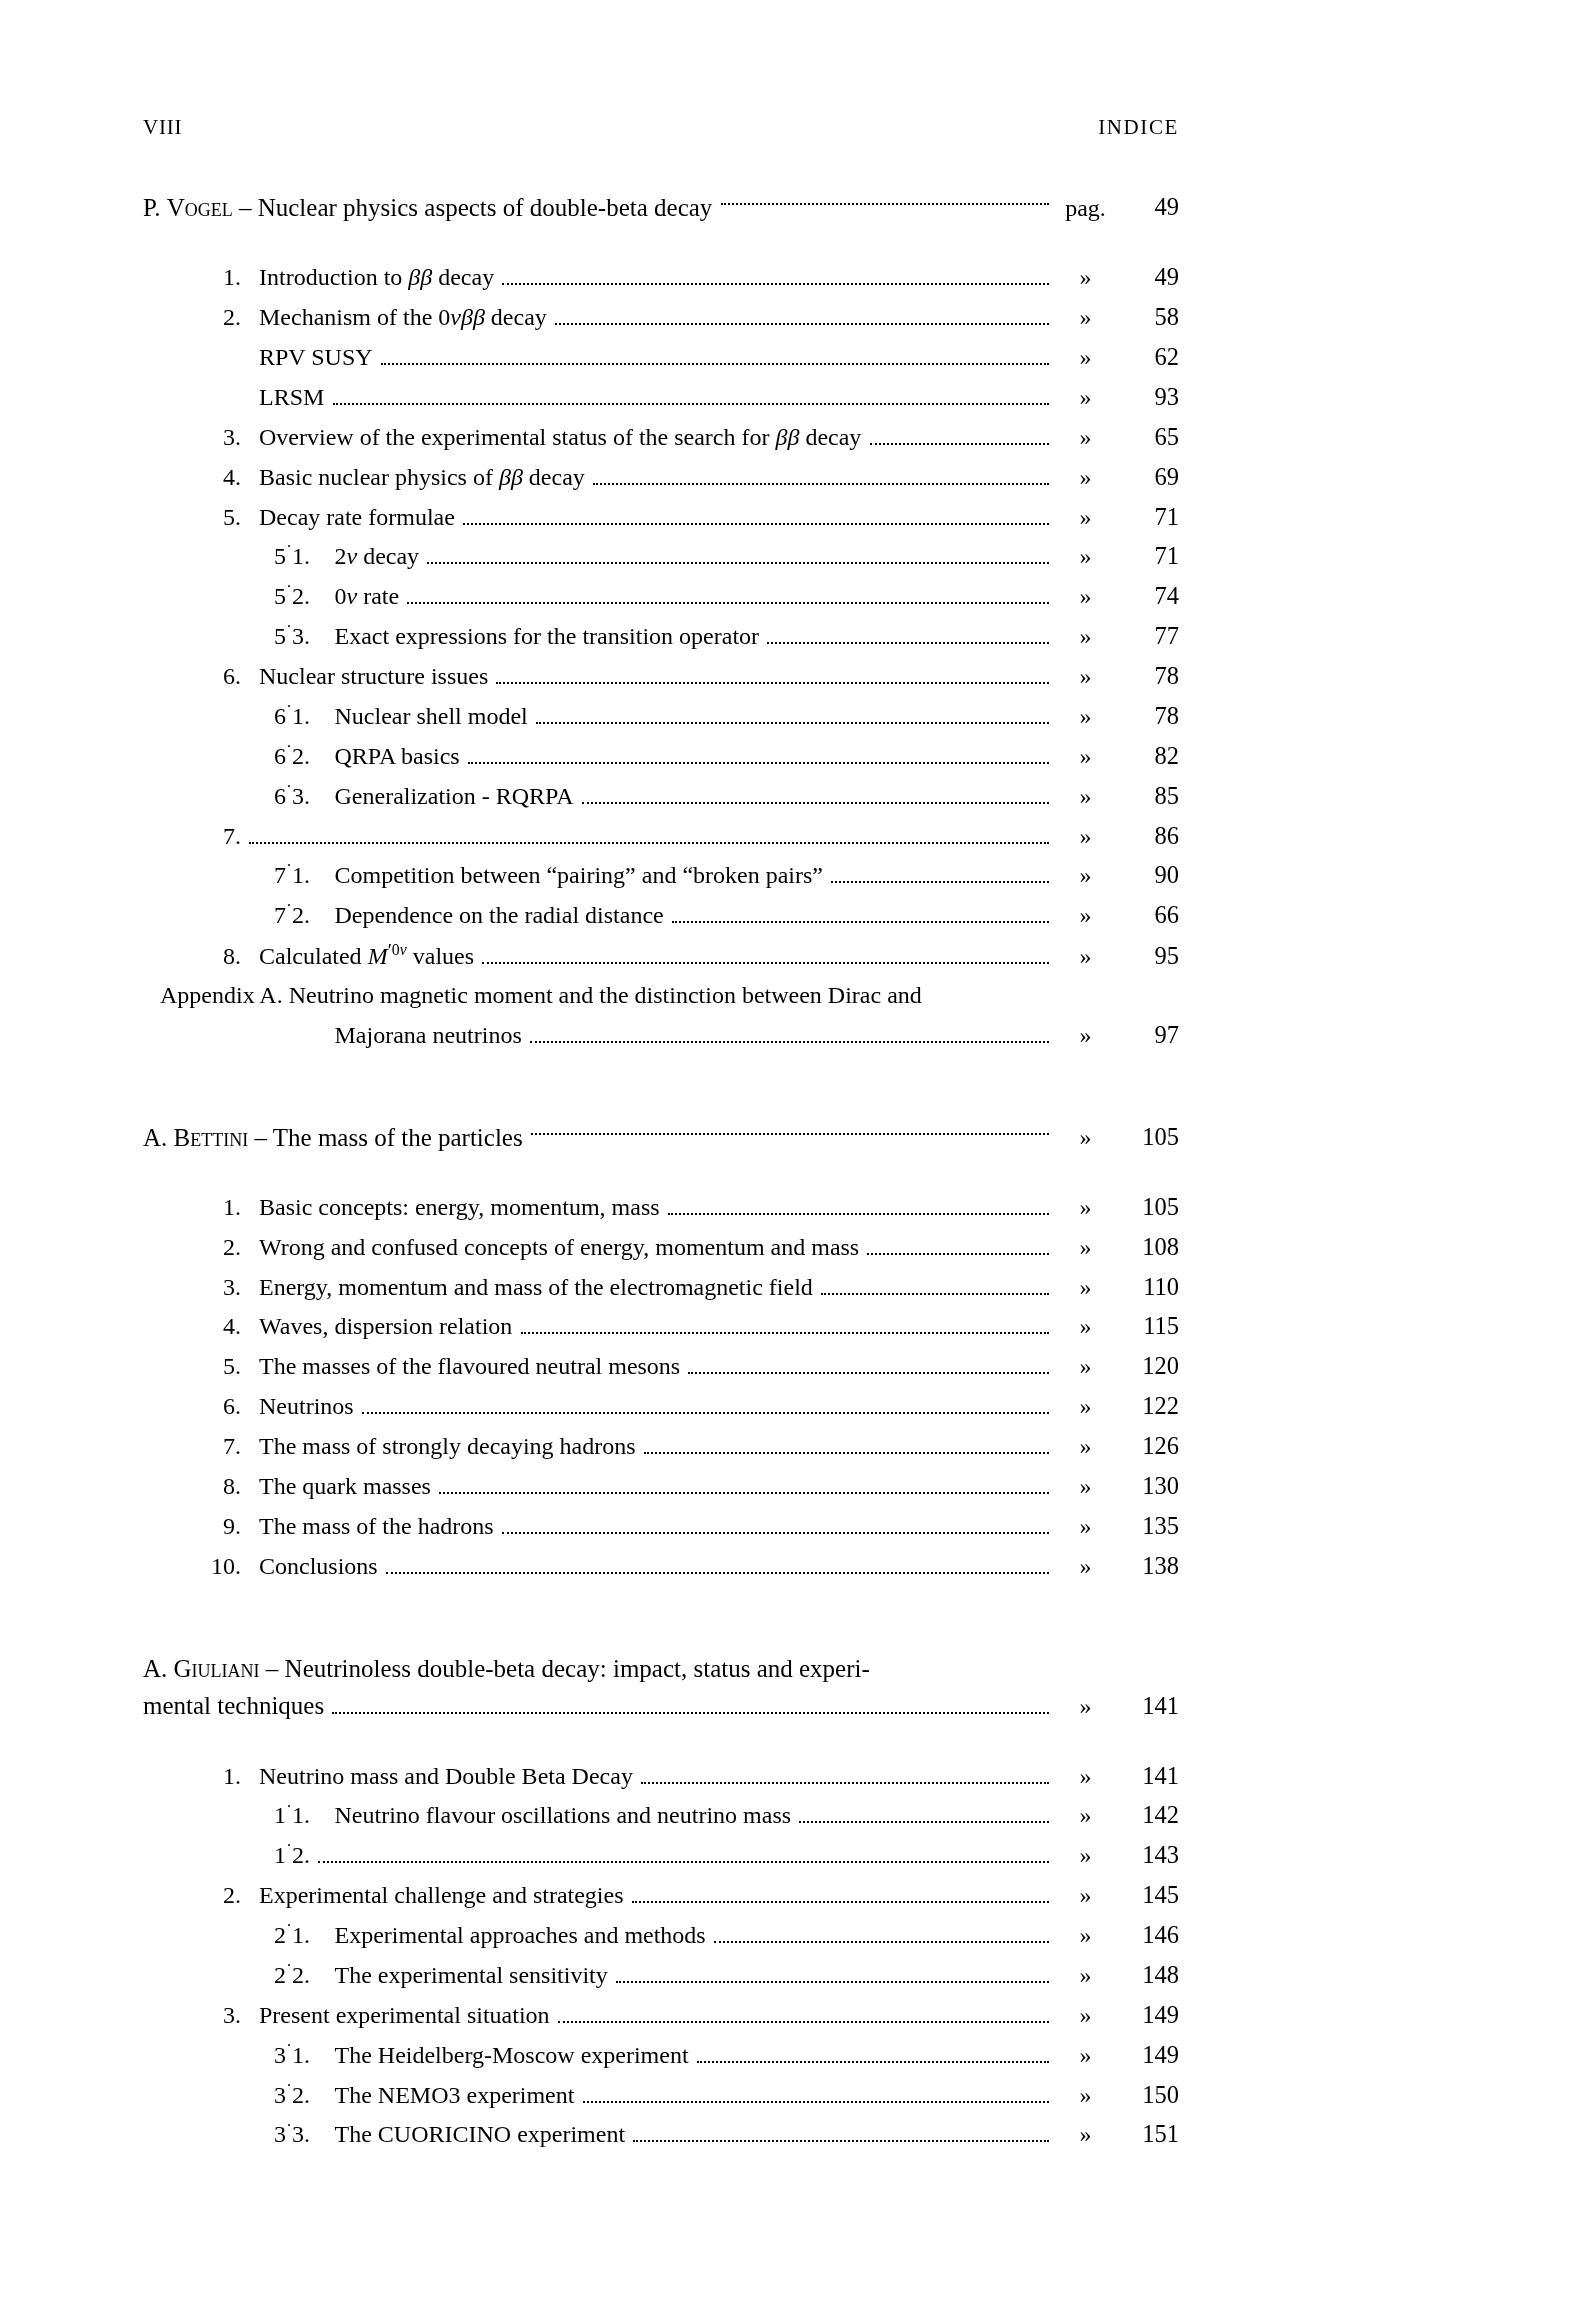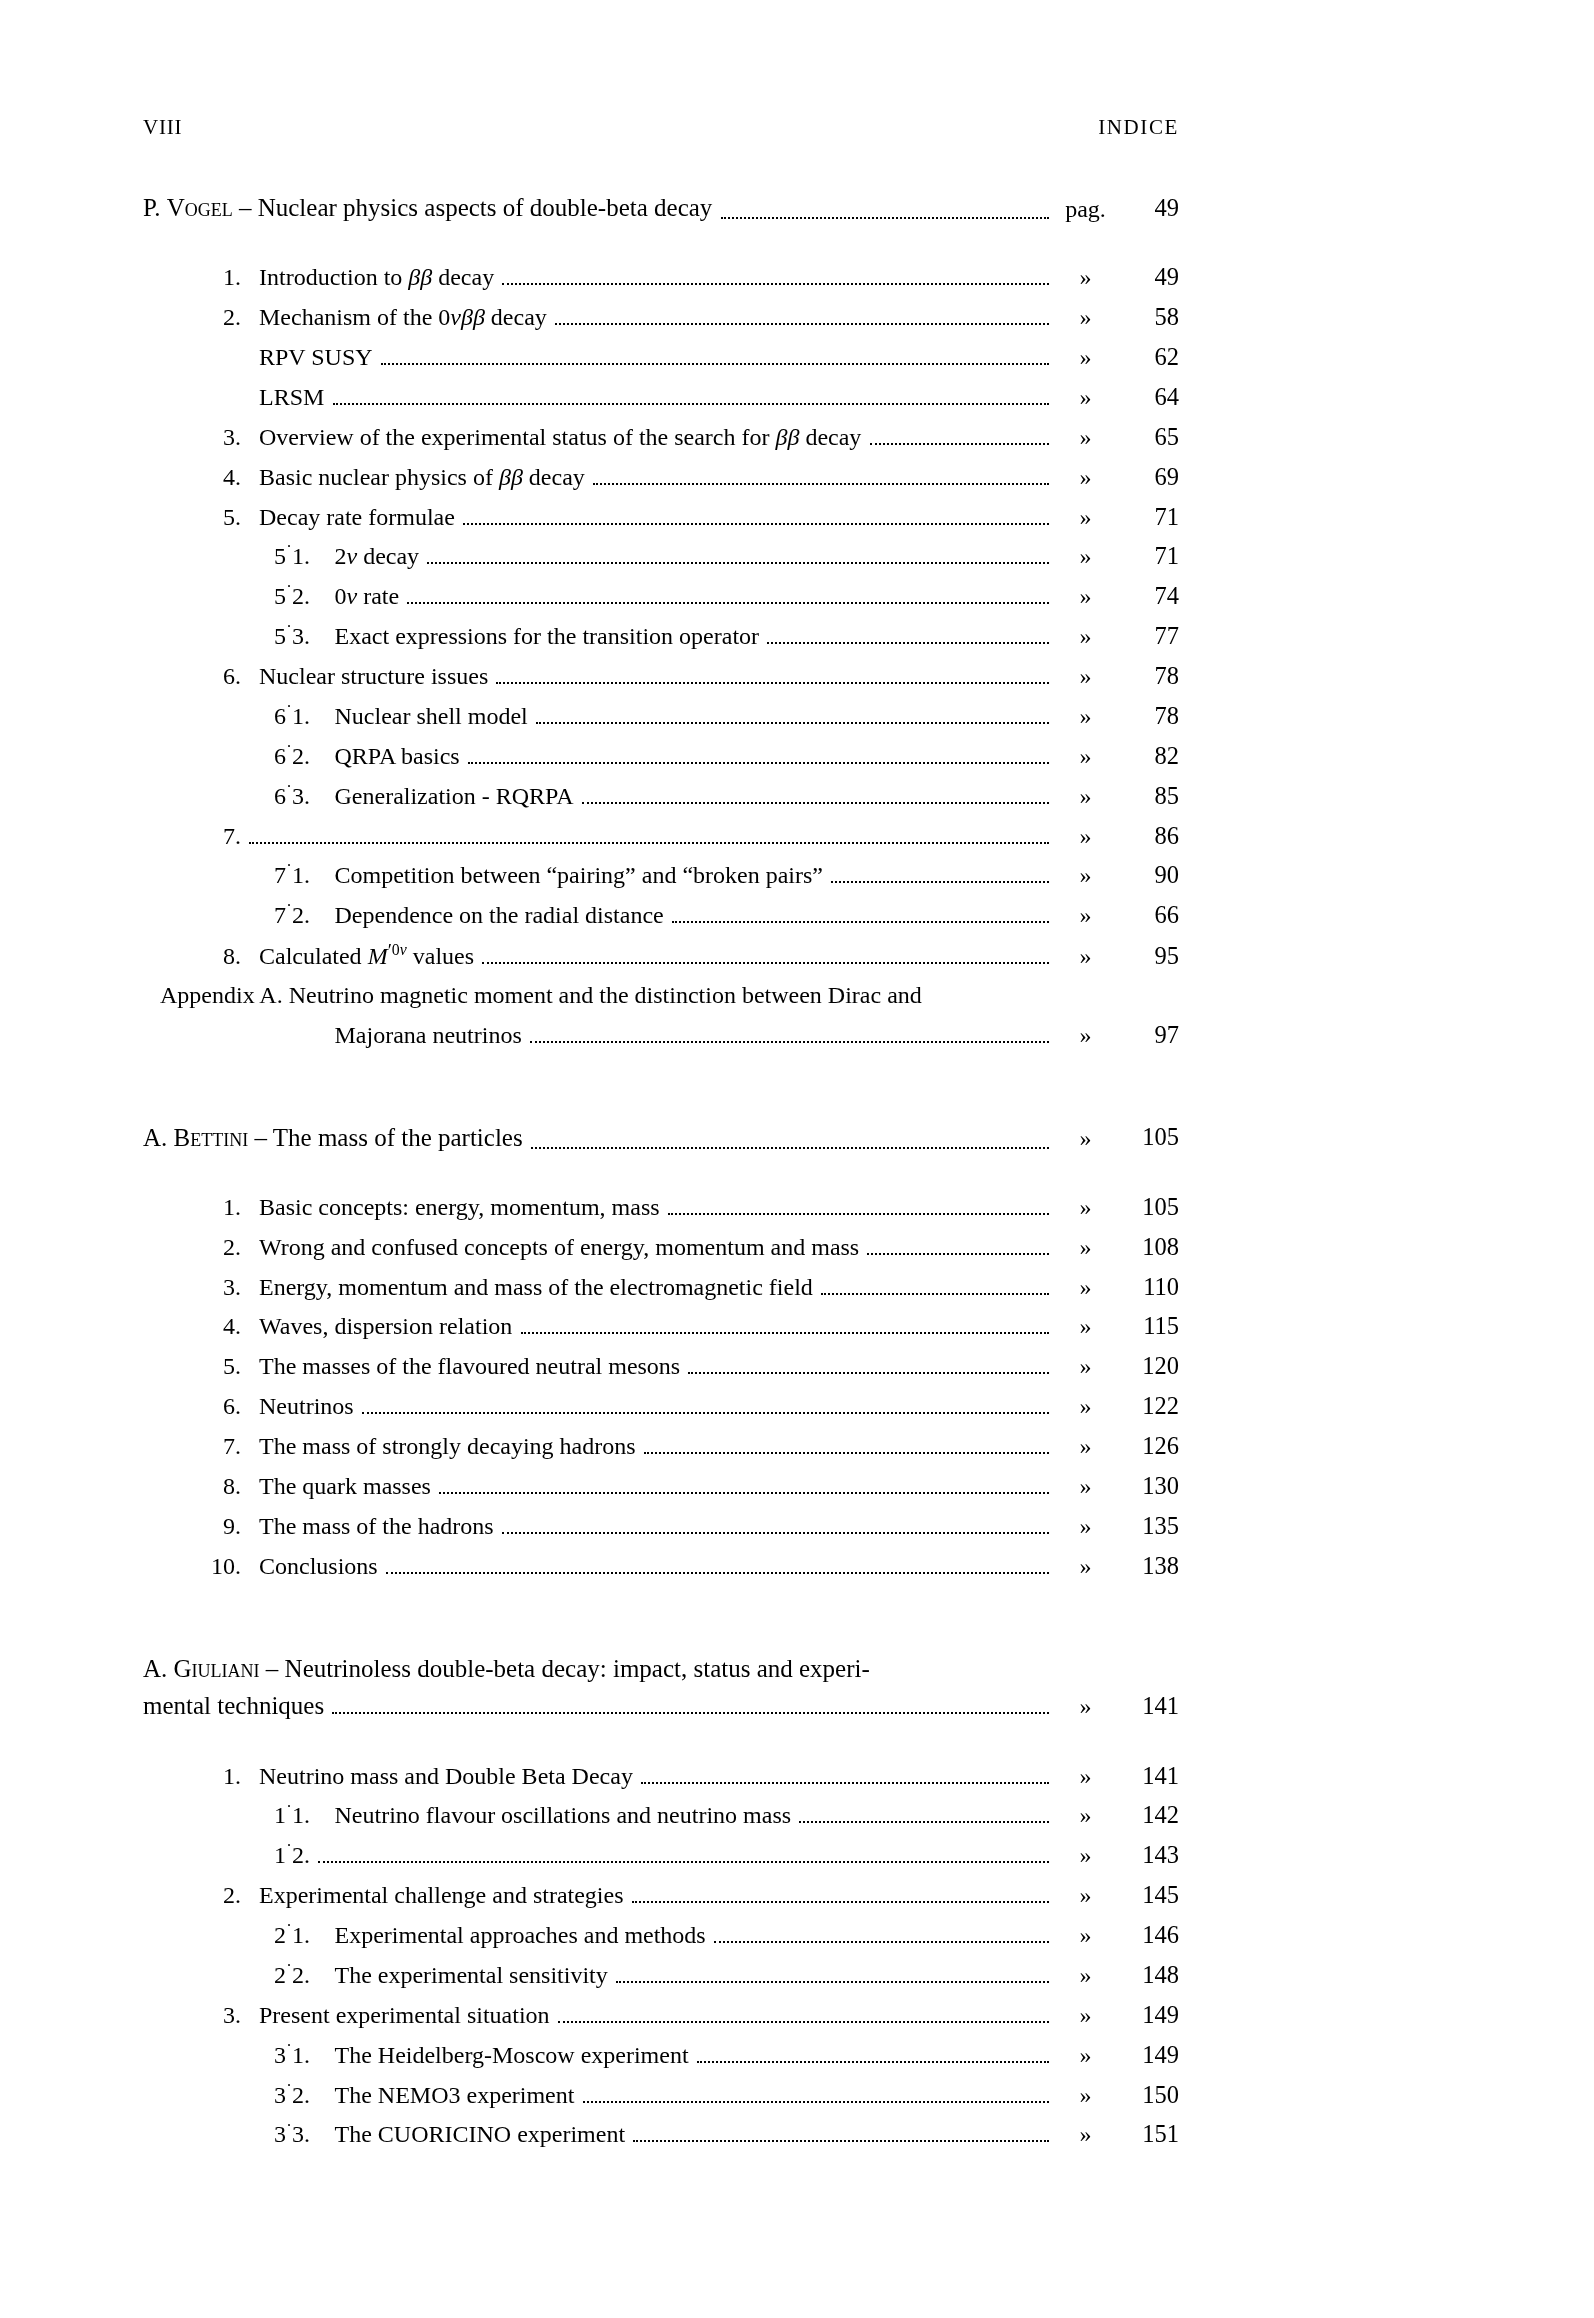--- a/index.html
+++ b/index.html
@@ -29,21 +29,21 @@
   }
   .header .folio { font-variant: small-caps; }
   .header .rh { letter-spacing: 1.6px; }
 
   
   .chapter { margin-bottom: 0; }
   .chapter + .chapter { margin-top: 64px; }
 
   .chapter-title-row {
     display: flex;
-    align-items: flex-end;
+    align-items: center;
     font-size: 25px;
     line-height: 1.5;
   }
   .chapter-title-text {
     white-space: normal;
   }
   .smallcaps {
     font-variant: small-caps;
   }
   .dotfill {
@@ -147,21 +147,21 @@
             <span class="txt">RPV SUSY</span>
             <span class="dotfill"></span>
             <span class="pagmark">»</span>
             <span class="pageno">62</span>
           </div>
           <div class="entry lvl1">
             <span class="num"></span>
             <span class="txt">LRSM</span>
             <span class="dotfill"></span>
             <span class="pagmark">»</span>
-            <span class="pageno">64</span>
+            <span class="pageno">93</span>
           </div>
           <div class="entry lvl1">
             <span class="num">3.</span>
             <span class="txt">Overview of the experimental status of the search for <i>ββ</i> decay</span>
             <span class="dotfill"></span>
             <span class="pagmark">»</span>
             <span class="pageno">65</span>
           </div>
           <div class="entry lvl1">
             <span class="num">4.</span>

